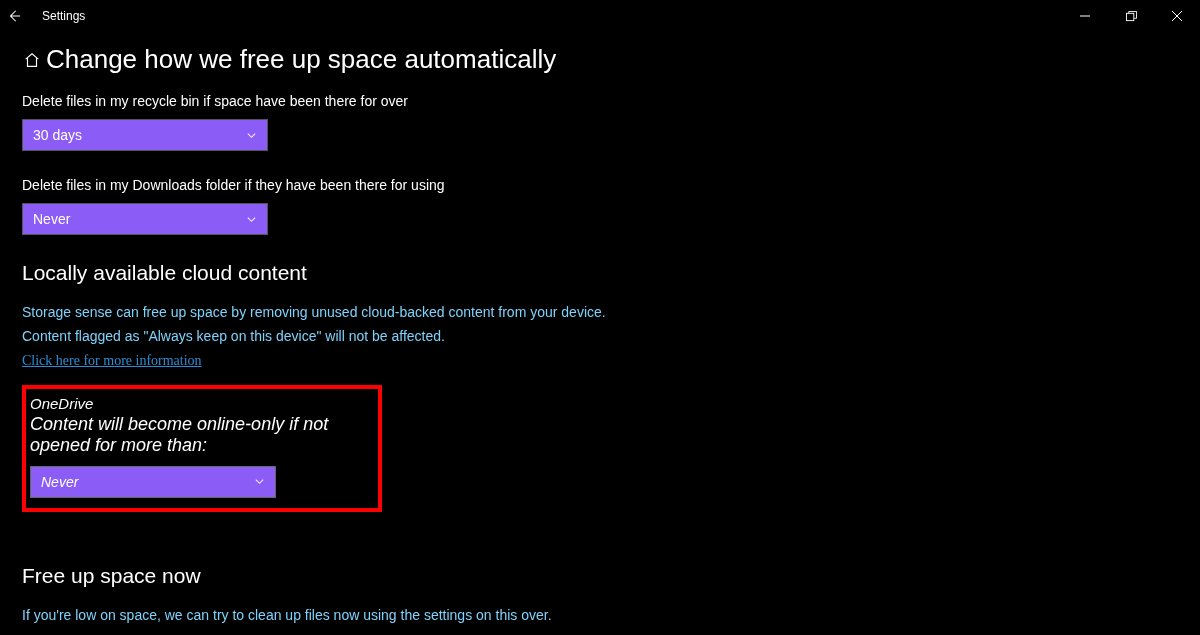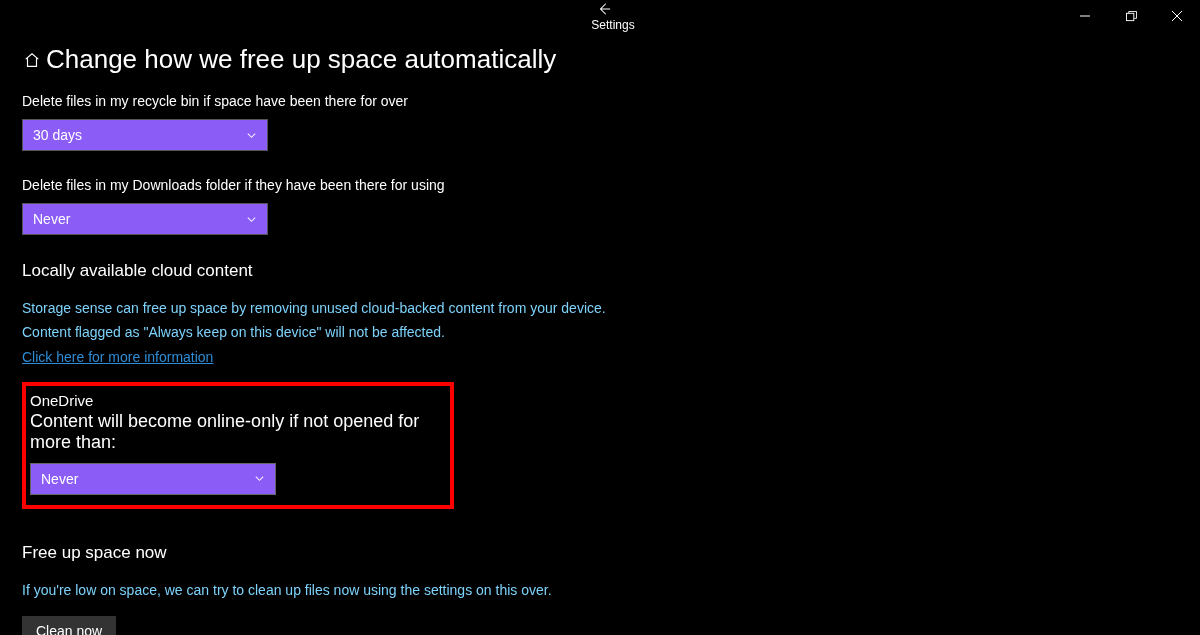--- a/index.html
+++ b/index.html
@@ -9,22 +9,21 @@
     font-family: "Segoe UI", Arial, sans-serif;
     width: 1200px;
     height: 635px;
     overflow: hidden;
     position: relative;
   }
   .titlebar {
     display: flex;
     align-items: center;
     height: 32px;
-    padding: 0 0 0 26px;
-    flex-direction: column;
+    padding: 0 0 0 4px;
   }
   .titlebar .back {
     width: 20px; height: 20px;
     display:flex; align-items:center; justify-content:center;
     margin-right: 18px;
   }
   .titlebar .app-title {
     font-size: 12px;
     color: #fff;
     font-weight: 400;
@@ -66,41 +65,43 @@
     display:flex;
     align-items:center;
     justify-content:space-between;
     padding: 0 10px;
     color:#fff;
     font-size:14px;
     margin-bottom: 26px;
   }
   .dropdown .chev { width:12px; height:12px; display:flex; align-items:center; justify-content:center; opacity:.9;}
   h2.section {
-    font-size: 17px;
+    font-size: 21px;
     font-weight: 400;
     margin-top: 14px;
     margin-bottom: 16px;
   }
   .desc {
     font-size: 14px;
     color:#7dd3fc;
     line-height: 1.7;
   }
   .link {
     color:#2e8cd6;
     font-size:14px;
     margin-top:4px;
     display:inline-block;
+    font-family:Liberation Serif, serif;
   }
   .highlight-box {
     border: 4px solid #ff0000;
     padding: 6px 10px 10px 4px;
     margin-top: 16px;
-    width: 432px;
+    width: 360px;
+    font-style: italic;
   }
   .highlight-box .od-title { font-size:15px; margin-bottom:2px;}
   .highlight-box .od-sub { font-size:18px; margin-bottom:10px;}
   .highlight-box .dropdown { margin-bottom: 0; border-color:#666;}
   .clean-btn {
     background:#333;
     color:#fff;
     border:none;
     padding: 7px 14px;
     font-size:14px;
@@ -181,17 +182,17 @@
     <div class="dropdown">
       <span>Never</span>
       <span class="chev">
           <svg width="11" height="11" viewBox="0 0 12 12">
             <path d="M2 4 L6 8 L10 4" stroke-width="1.2"></path>
           </svg>
         </span>
     </div>
   </div>
 
-  <h2 class="section" style="margin-top:34px;">Free up space now</h2>
+  <h2 class="section" style="margin-top:52px;">Free up space now</h2>
   <div class="desc">If you're low on space, we can try to clean up files now using the settings on this over.</div>
   <button class="clean-btn">Clean now</button>
 
 </div>
 
 </body></html>

